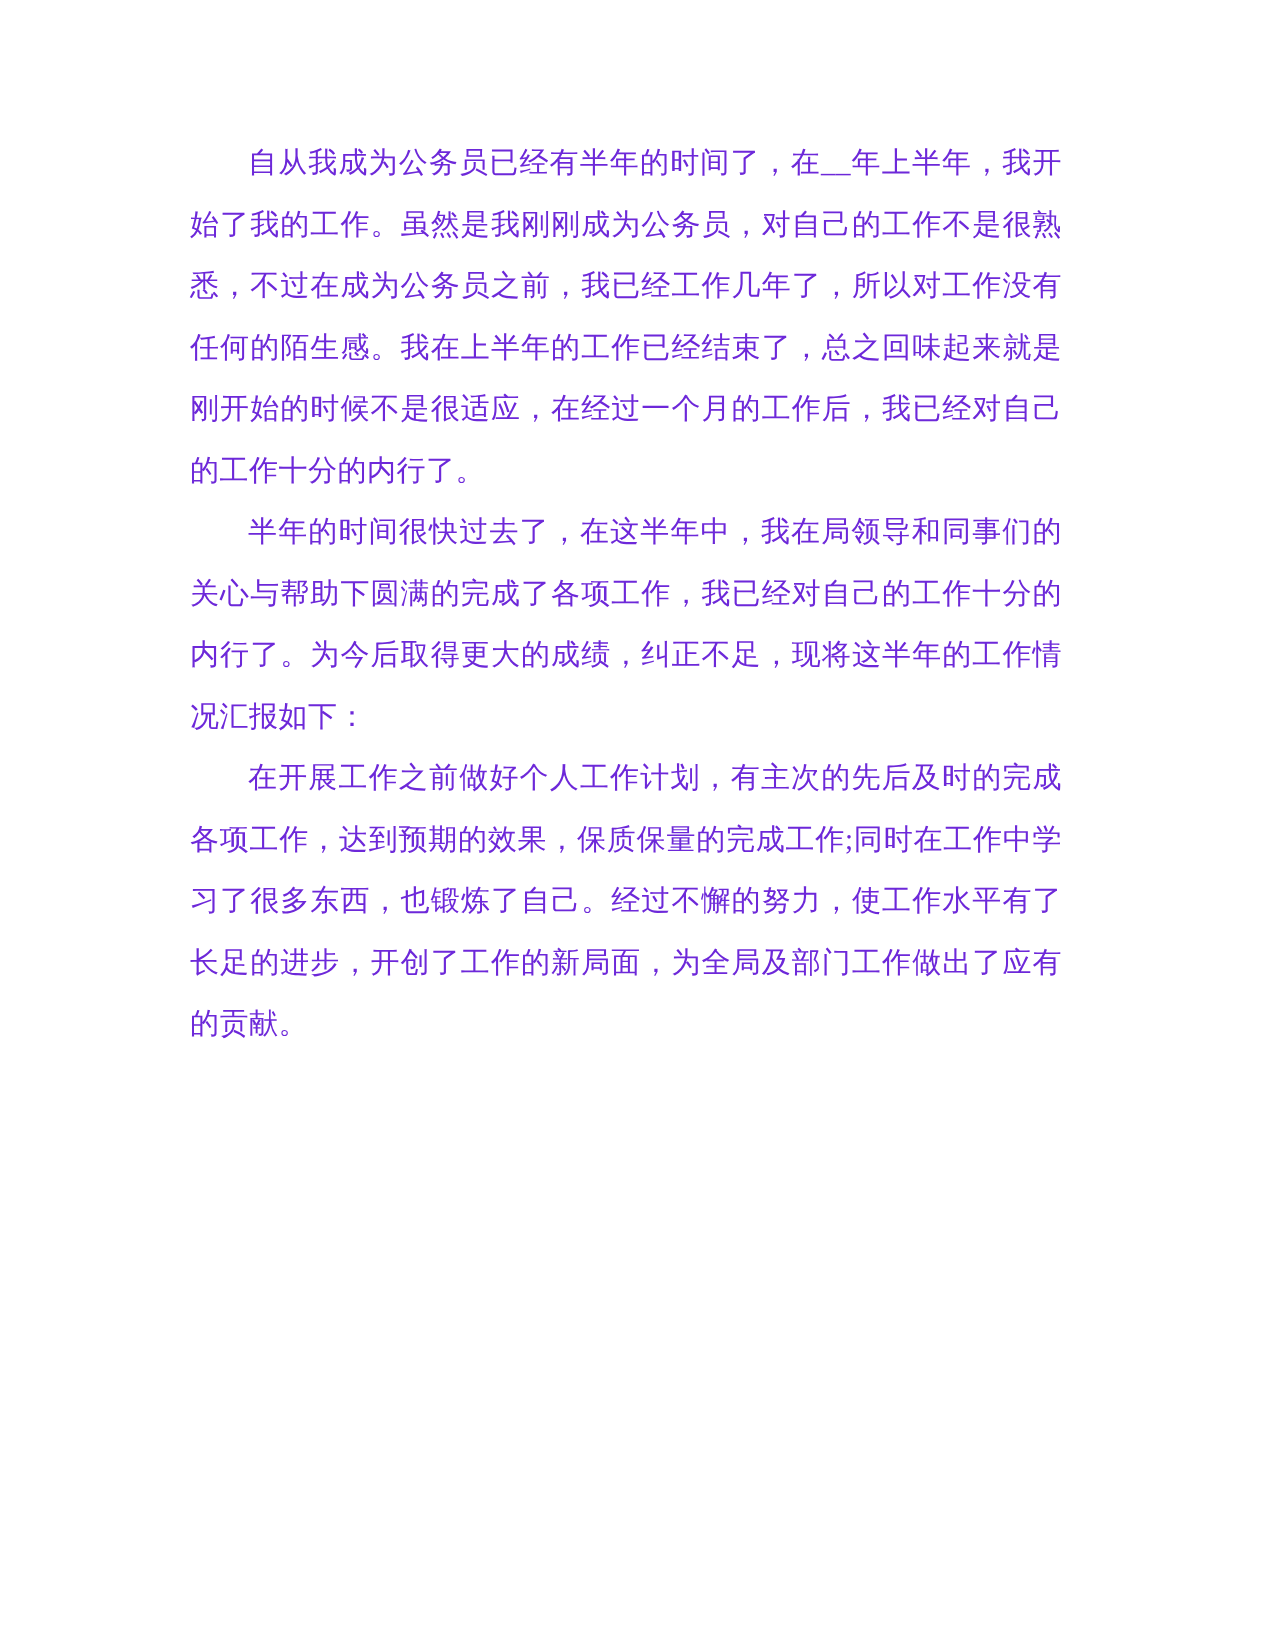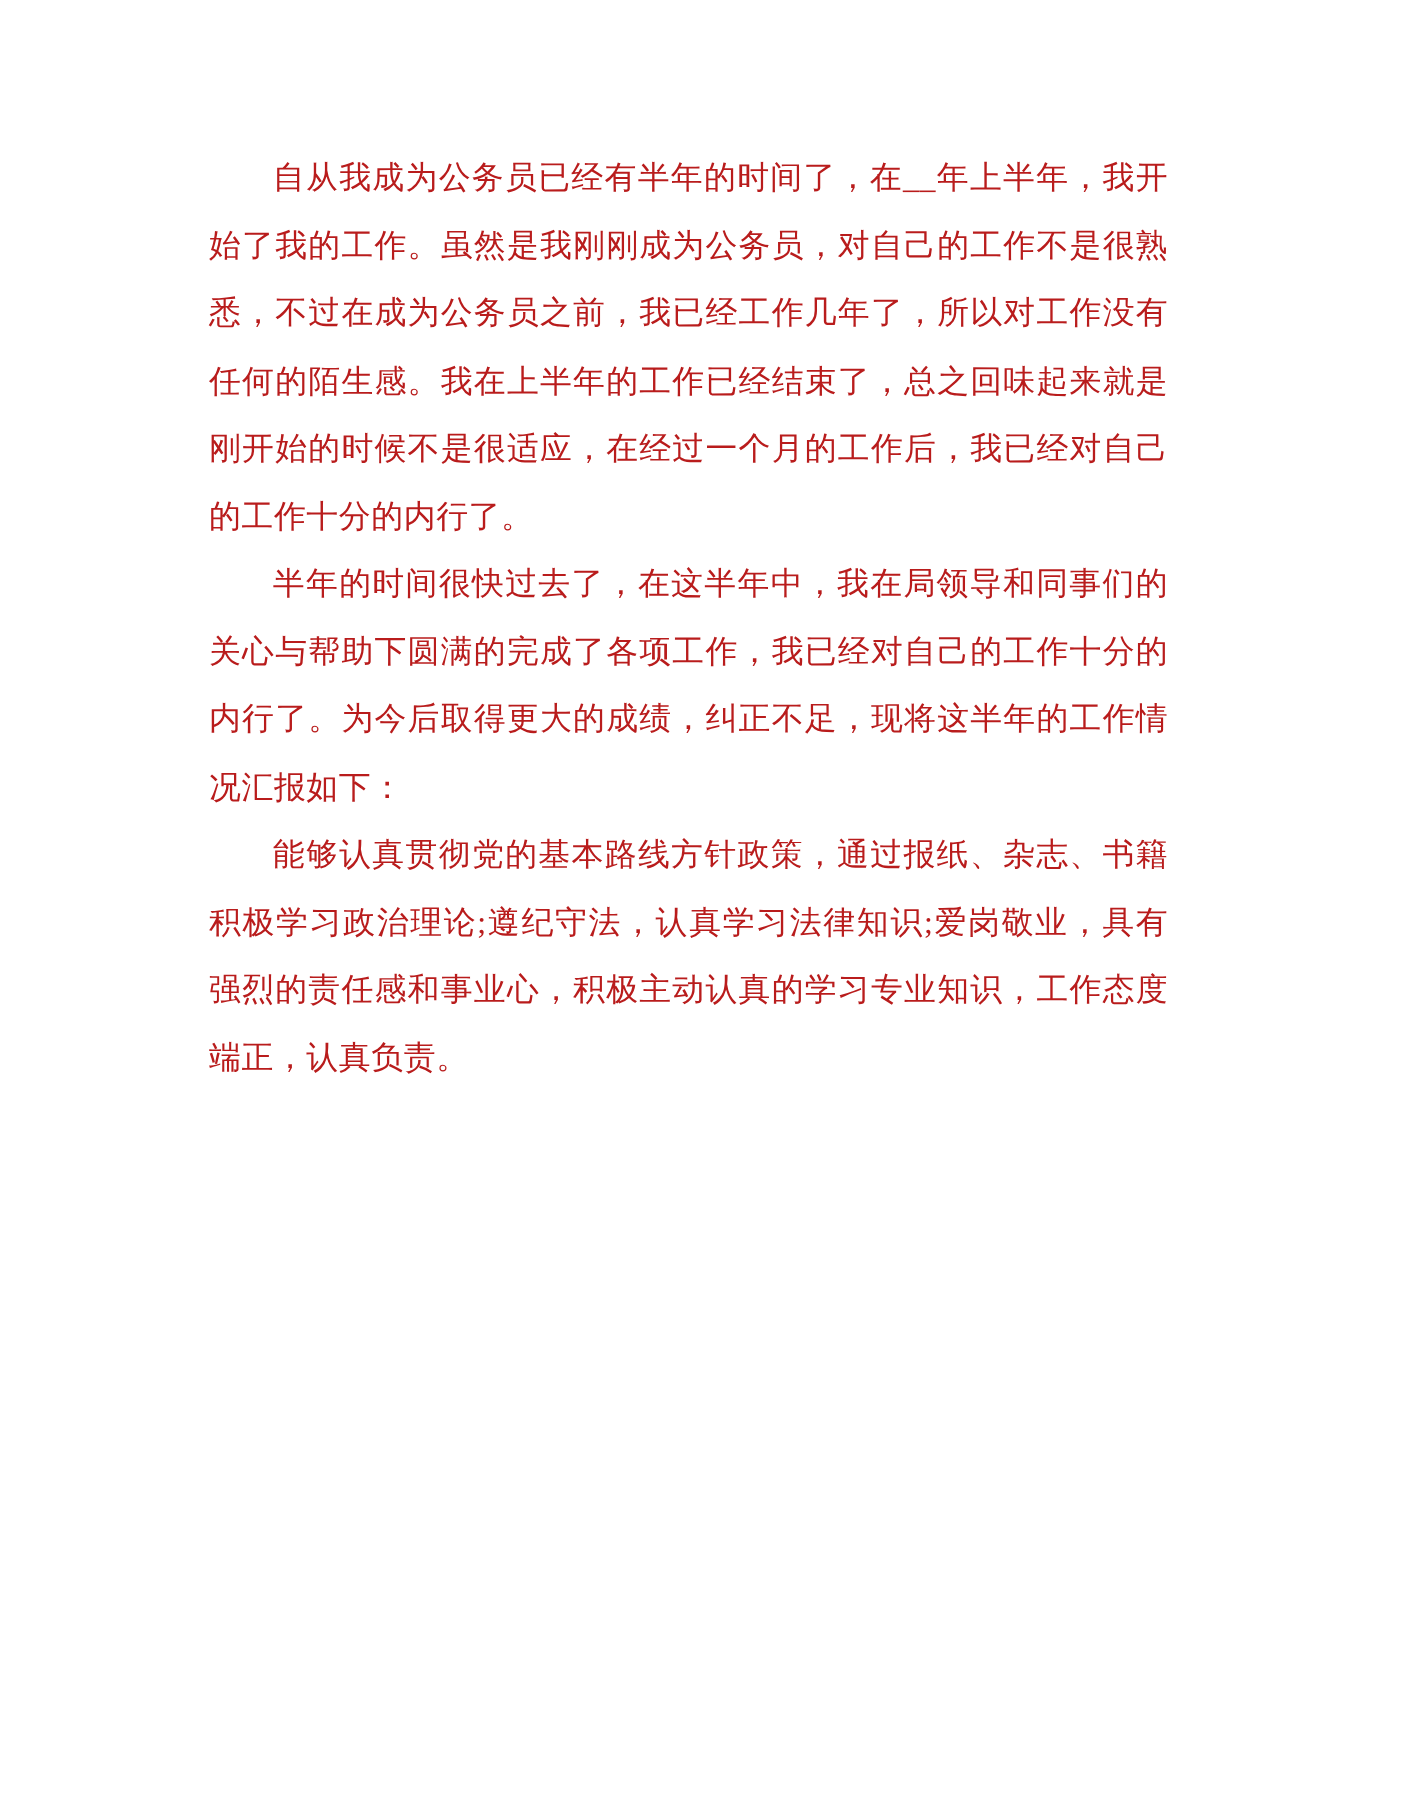--- a/index.html
+++ b/index.html
@@ -17,33 +17,33 @@
   }
   .doc-body {
     position: absolute;
     left: 190px;
     top: 132px;
     width: 872px;
     font-family: "Liberation Serif", "DejaVu Serif", serif;
     font-size: 29px;
     line-height: 61.5px;
     letter-spacing: 0.5px;
-    color: #b91c1c;
+    color: #6d28d9;
     font-weight: 400;
     text-align: justify;
   }
   .para {
     margin: 0;
     padding: 0;
     text-indent: 2em;
     word-break: break-all;
   }
 </style>
 </head>
 <body>
 
 <div class="page">
   <div class="doc-body">
     <p class="para">自从我成为公务员已经有半年的时间了，在__年上半年，我开始了我的工作。虽然是我刚刚成为公务员，对自己的工作不是很熟悉，不过在成为公务员之前，我已经工作几年了，所以对工作没有任何的陌生感。我在上半年的工作已经结束了，总之回味起来就是刚开始的时候不是很适应，在经过一个月的工作后，我已经对自己的工作十分的内行了。</p>
     <p class="para">半年的时间很快过去了，在这半年中，我在局领导和同事们的关心与帮助下圆满的完成了各项工作，我已经对自己的工作十分的内行了。为今后取得更大的成绩，纠正不足，现将这半年的工作情况汇报如下：</p>
-    <p class="para">能够认真贯彻党的基本路线方针政策，通过报纸、杂志、书籍积极学习政治理论;遵纪守法，认真学习法律知识;爱岗敬业，具有强烈的责任感和事业心，积极主动认真的学习专业知识，工作态度端正，认真负责。</p>
+    <p class="para">在开展工作之前做好个人工作计划，有主次的先后及时的完成各项工作，达到预期的效果，保质保量的完成工作;同时在工作中学习了很多东西，也锻炼了自己。经过不懈的努力，使工作水平有了长足的进步，开创了工作的新局面，为全局及部门工作做出了应有的贡献。</p>
   </div>
 </div>
 
 </body></html>

